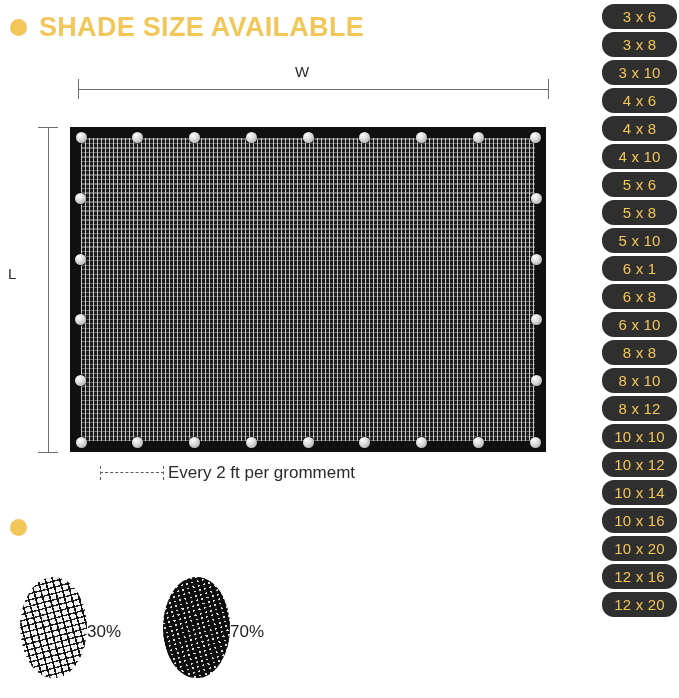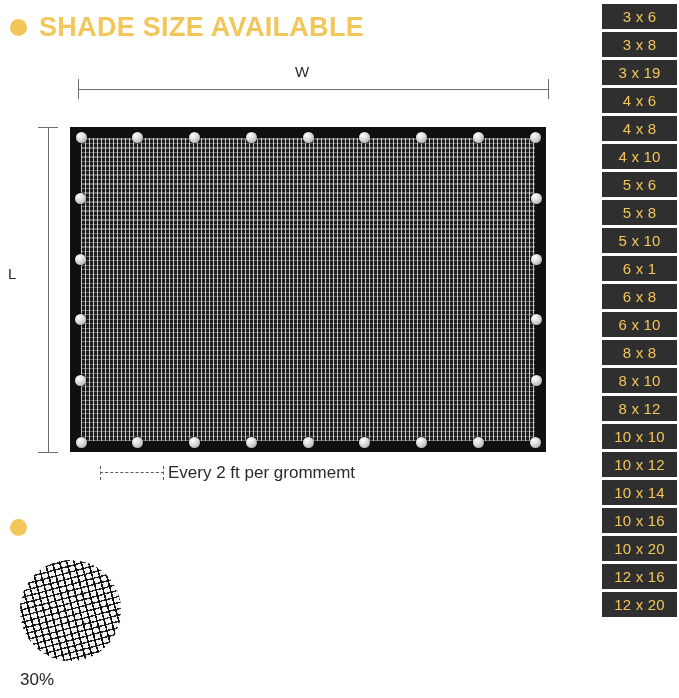--- a/index.html
+++ b/index.html
@@ -220,22 +220,22 @@
     left: 20px;
     top: 560px;
     width: 560px;
     height: 135px;
     display: flex;
     gap: 42px;
   }
   .rate-item {
     width: 101px;
     display: flex;
-    flex-direction: column;
-    align-items: flex-start;
+    flex-direction: row;
+    align-items: center;
   }
   .rate-circle {
     width: 101px;
     height: 101px;
     border-radius: 50%;
     overflow: hidden;
     background: #e9e9e9;
   }
   .rate-label {
     margin-top: 9px;
@@ -277,20 +277,21 @@
     height: 25px;
     margin: 0 2px 3px 2px;
     background: #2f2f2f;
     color: #f3c65a;
     font-size: 15px;
     display: flex;
     align-items: center;
     justify-content: center;
     letter-spacing: 0.2px;
     box-sizing: border-box;
+    border-radius: 12px;
   }
 </style>
 </head>
 <body>
 
 <div class="page">
 
   <div class="left-col">
 
     <div class="section-heading" id="heading-shade-size">
@@ -356,27 +357,33 @@
       <span class="bullet-dot"></span>
     </div>
 
     <div class="rates" id="rates">
         <div class="rate-item">
           <div class="rate-circle">
             <div class="mesh30"></div>
           </div>
           <div class="rate-label">30%</div>
         </div>
+        <div class="rate-item">
+          <div class="rate-circle">
+            <div class="mesh70"></div>
+          </div>
+          <div class="rate-label">70%</div>
+        </div>
       </div>
   </div>
 
   <div class="right-col" id="size-list">
       <div class="size-chip">3 x 6</div>
       <div class="size-chip">3 x 8</div>
-      <div class="size-chip">3 x 19</div>
+      <div class="size-chip">3 x 10</div>
       <div class="size-chip">4 x 6</div>
       <div class="size-chip">4 x 8</div>
       <div class="size-chip">4 x 10</div>
       <div class="size-chip">5 x 6</div>
       <div class="size-chip">5 x 8</div>
       <div class="size-chip">5 x 10</div>
       <div class="size-chip">6 x 1</div>
       <div class="size-chip">6 x 8</div>
       <div class="size-chip">6 x 10</div>
       <div class="size-chip">8 x 8</div>

